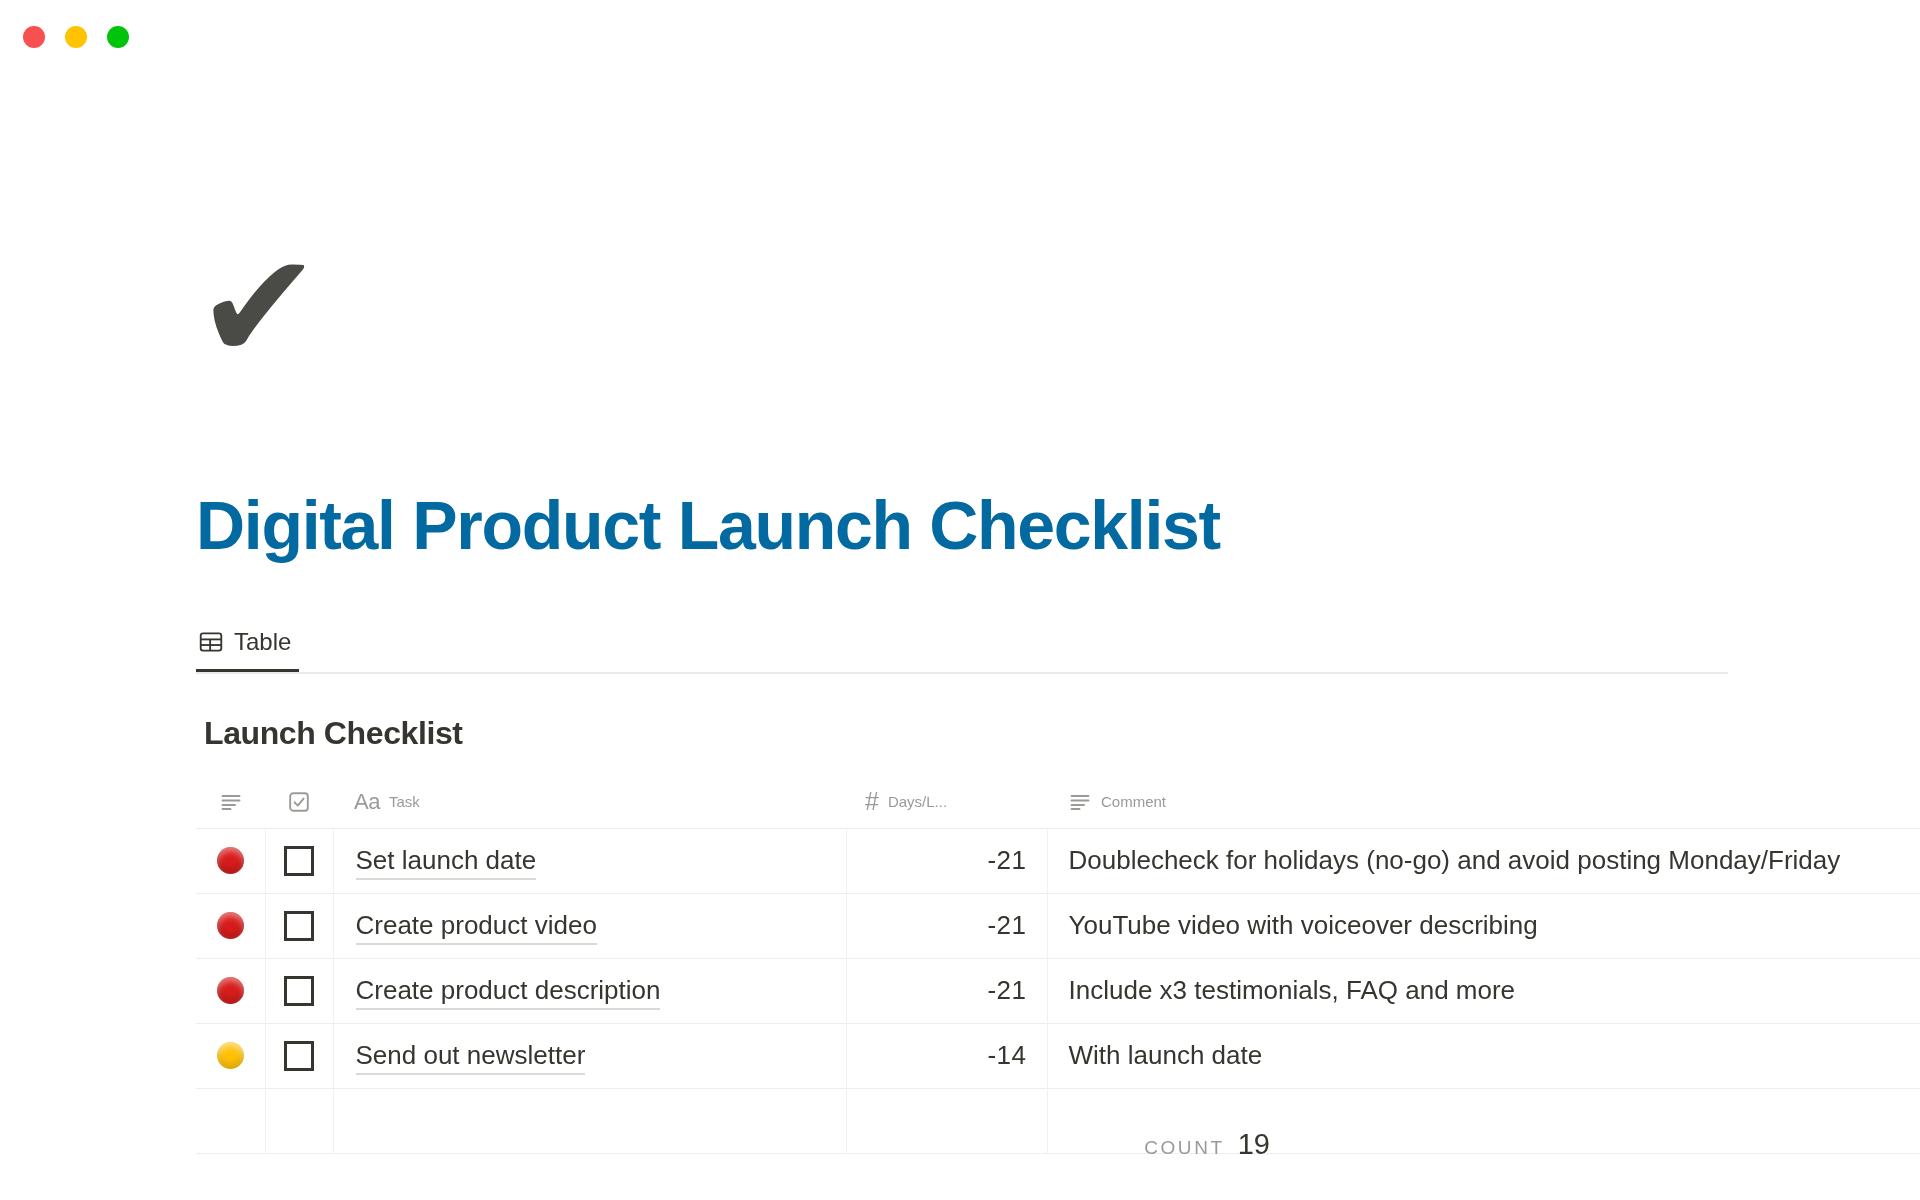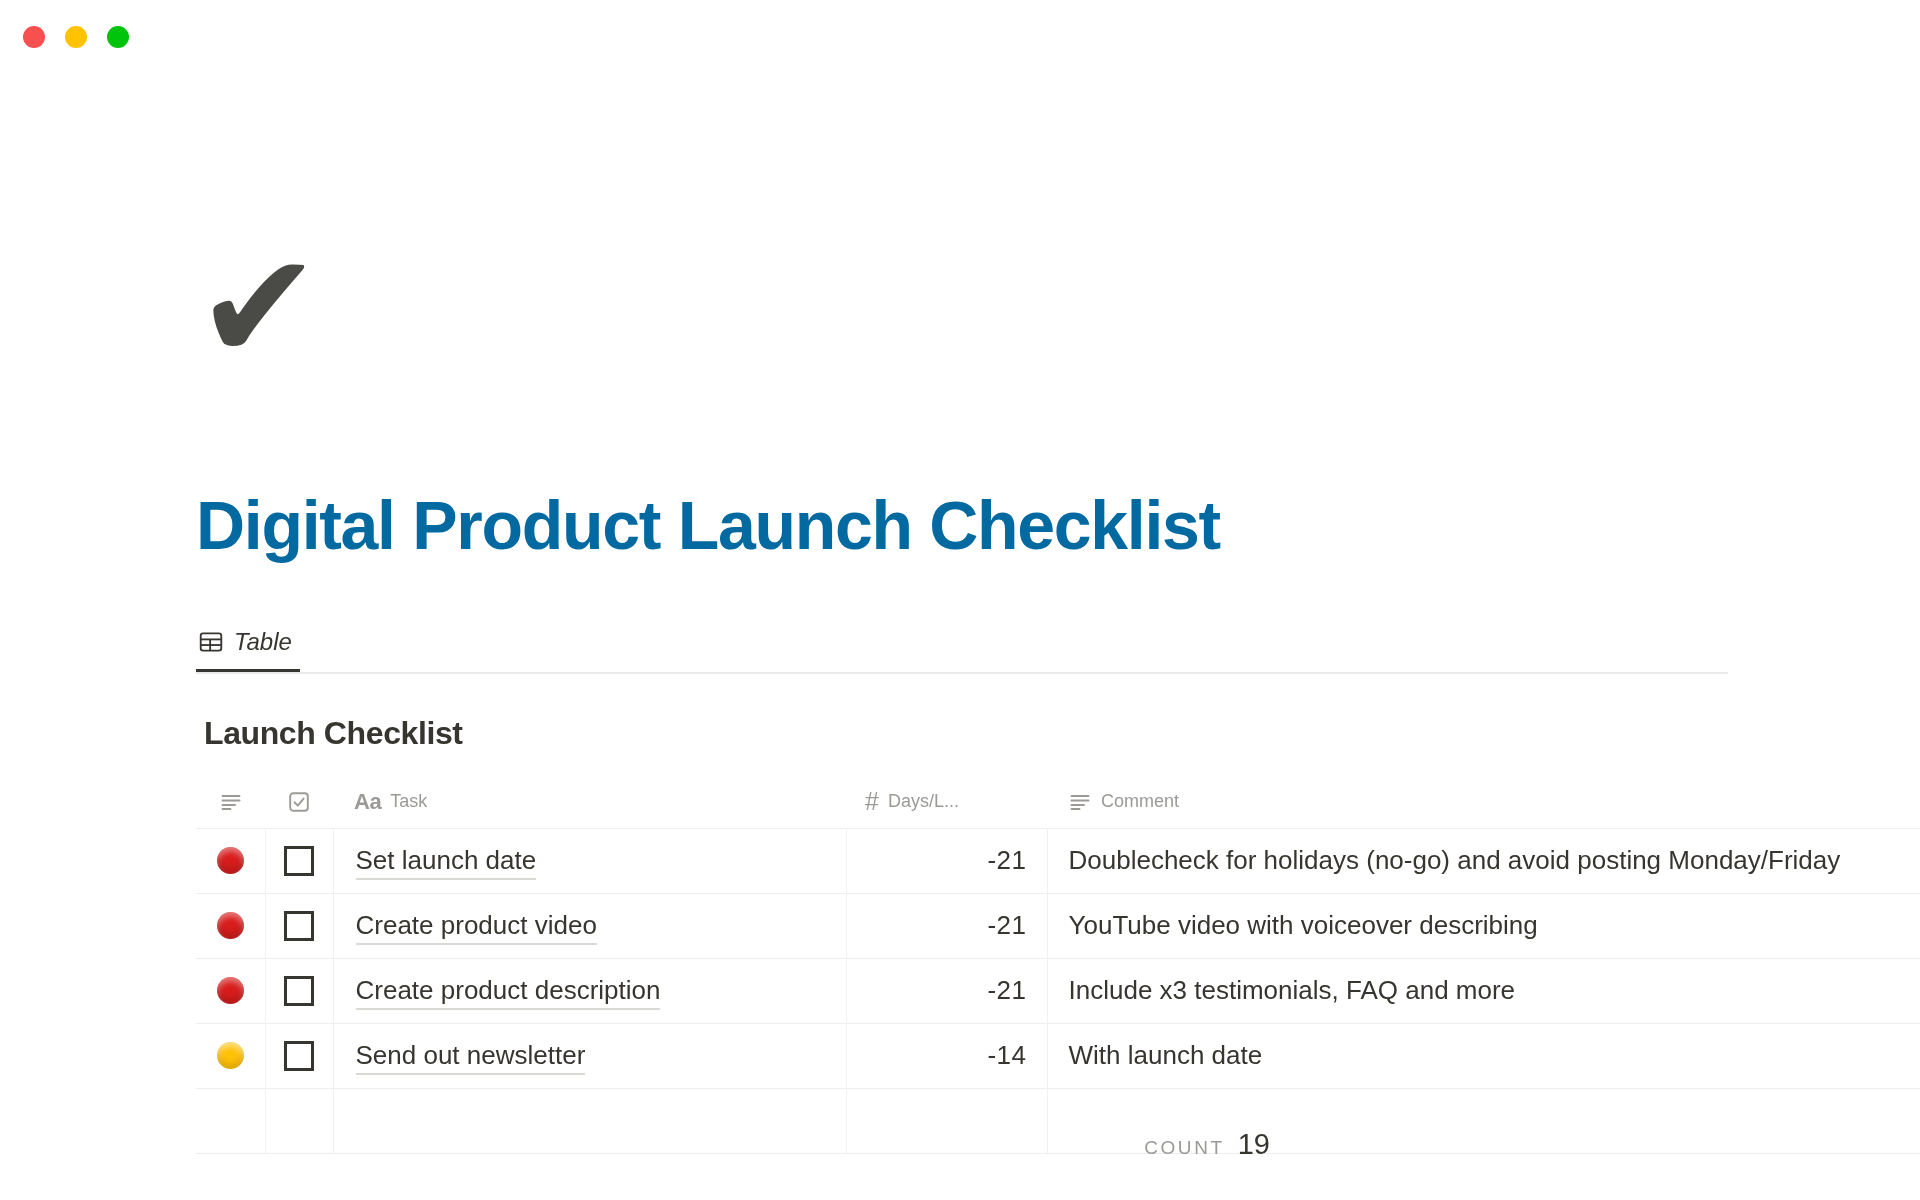--- a/index.html
+++ b/index.html
@@ -90,21 +90,20 @@
   .view-tab {
     display: inline-flex;
     align-items: center;
     gap: 10px;
     height: 60px;
     padding: 0 8px 0 2px;
     cursor: pointer;
   }
   .view-tab.active {
     box-shadow: inset 0 -3px 0 0 #37352f;
-    font-style: italic;
   }
   .view-tab-label {
     font-size: 24px;
     font-weight: 400;
     color: #37352f;
   }
   .tab-grid-icon {
     width: 26px;
     height: 26px;
     display: inline-block;
@@ -156,26 +155,26 @@
     display: flex;
     align-items: center;
     gap: 9px;
     color: #9b9a97;
     font-size: 23px;
     padding-left: 21px;
   }
   .th-content.no-pad { padding-left: 0; justify-content: center; }
   .th-content.days   { padding-left: 19px; }
 
-  .th-label { color: #9b9a97; font-size: 18px; white-space: nowrap; }
+  .th-label { color: #9b9a97; font-size: 15px; white-space: nowrap; }
 
   .icon-aa {
     font-size: 22px;
     color: #9b9a97;
-    font-weight: 700;
+    font-weight: 400;
     letter-spacing: -0.5px;
   }
   .icon-hash {
     font-size: 25px;
     color: #9b9a97;
     line-height: 1;
   }
   .icon-lines, .icon-check-sq {
     width: 24px; height: 24px;
     display: inline-block;

